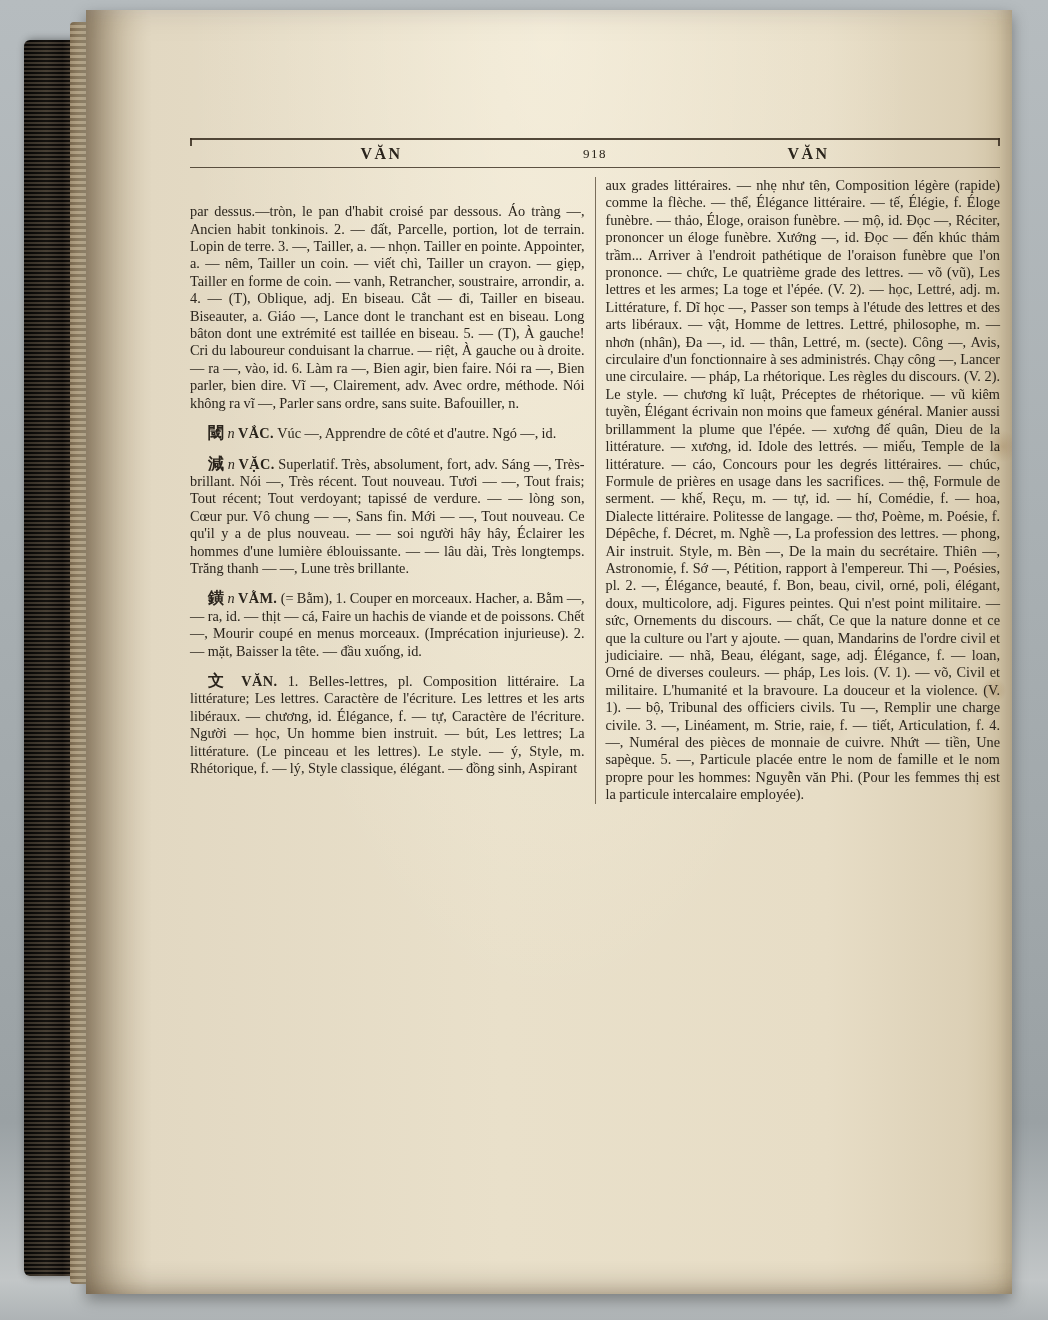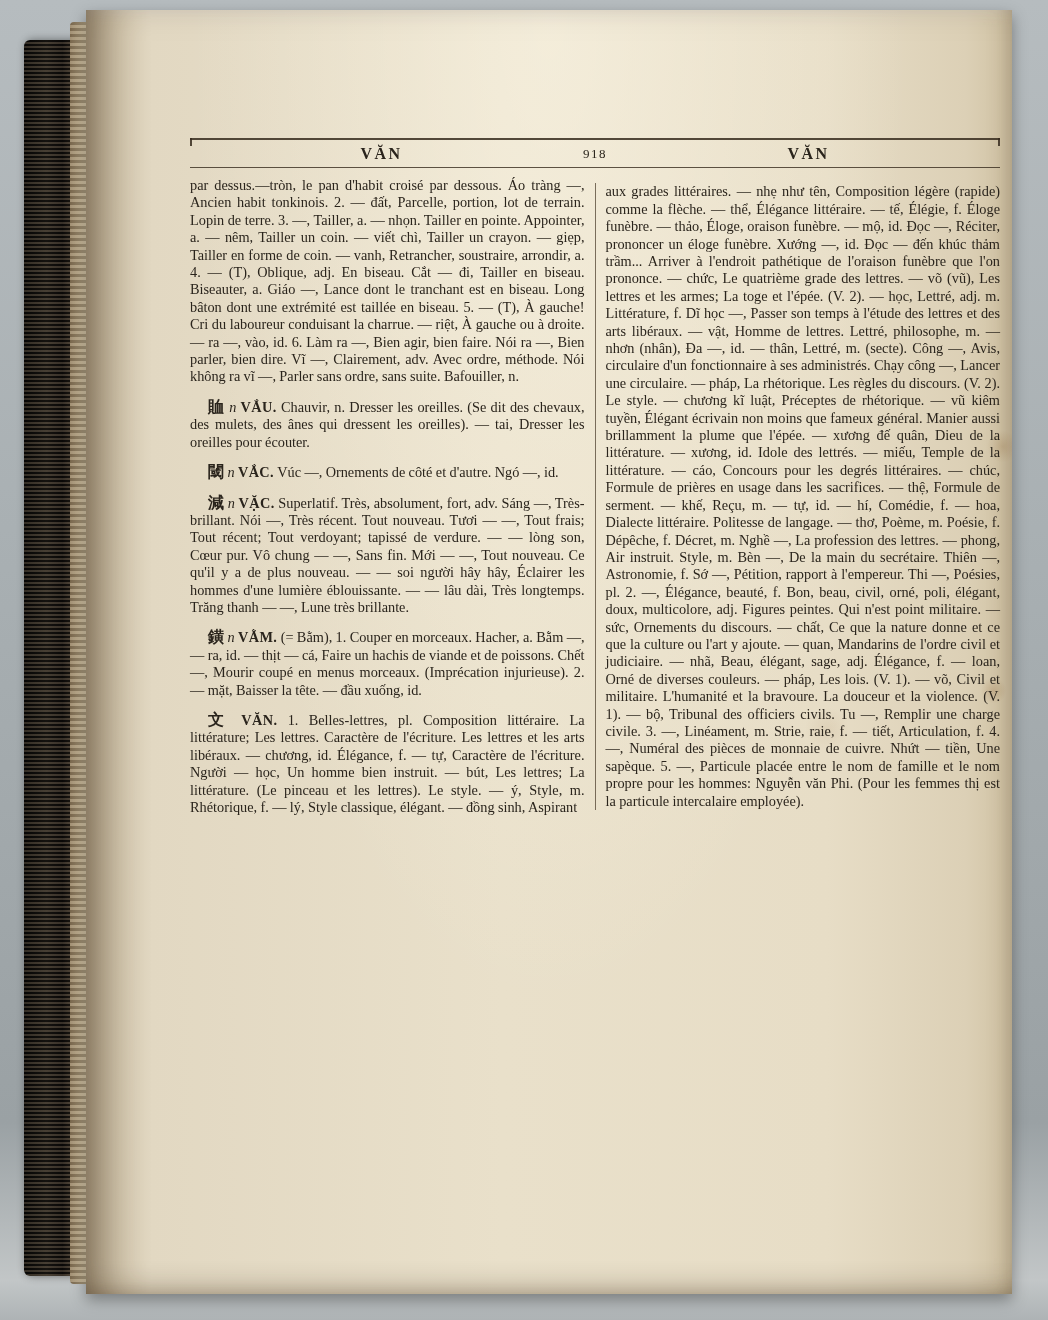--- a/index.html
+++ b/index.html
@@ -97,22 +97,21 @@
 
       <div class="running-head">
         <span class="rh-word">VĂN</span>
         <span class="rh-num">918</span>
         <span class="rh-word">VĂN</span>
       </div>
 
       <div class="columns">
         <div class="col col-left" id="col-left">
             <p class="entry cont"><span>par dessus.—tròn, le pan d'habit croisé par dessous. Áo tràng —, Ancien habit tonkinois. 2. — đất, Parcelle, portion, lot de terrain. Lopin de terre. 3. —, Tailler, a. — nhọn. Tailler en pointe. Appointer, a. — nêm, Tailler un coin. — viết chì, Tailler un crayon. — giẹp, Tailler en forme de coin. — vanh, Retrancher, soustraire, arrondir, a. 4. — (T), Oblique, adj. En biseau. Cắt — đi, Tailler en biseau. Biseauter, a. Giáo —, Lance dont le tranchant est en biseau. Long bâton dont une extrémité est taillée en biseau. 5. — (T), À gauche! Cri du laboureur conduisant la charrue. — riệt, À gauche ou à droite. — ra —, vào, id. 6. Làm ra —, Bien agir, bien faire. Nói ra —, Bien parler, bien dire. Vĩ —, Clairement, adv. Avec ordre, méthode. Nói không ra vĩ —, Parler sans ordre, sans suite. Bafouiller, n.</span></p>
-            <p class="entry new-entry"><span class="cjk">賉</span> <span class="pre">n</span> <span class="head">VẮU.</span> <span>Chauvir, n. Dresser les oreilles. (Se dit des chevaux, des mulets, des ânes qui dressent les oreilles). — tai, Dresser les oreilles pour écouter.</span></p>
-            <p class="entry new-entry"><span class="cjk">閾</span> <span class="pre">n</span> <span class="head">VẮC.</span> <span>Vúc —, Ornements de côté et d'autre. Ngó —, id.</span></p>
+            <p class="entry new-entry"><span class="cjk">閾</span> <span class="pre">n</span> <span class="head">VẮC.</span> <span>Vúc —, Apprendre de côté et d'autre. Ngó —, id.</span></p>
             <p class="entry new-entry"><span class="cjk">減</span> <span class="pre">n</span> <span class="head">VẶC.</span> <span>Superlatif. Très, absolument, fort, adv. Sáng —, Très-brillant. Nói —, Très récent. Tout nouveau. Tươi — —, Tout frais; Tout récent; Tout verdoyant; tapissé de verdure. — — lòng son, Cœur pur. Vô chung — —, Sans fin. Mới — —, Tout nouveau. Ce qu'il y a de plus nouveau. — — soi người hây hây, Éclairer les hommes d'une lumière éblouissante. — — lâu dài, Très longtemps. Trăng thanh — —, Lune très brillante.</span></p>
             <p class="entry new-entry"><span class="cjk">鐄</span> <span class="pre">n</span> <span class="head">VẰM.</span> <span>(= Bằm), 1. Couper en morceaux. Hacher, a. Bằm —, — ra, id. — thịt — cá, Faire un hachis de viande et de poissons. Chết —, Mourir coupé en menus morceaux. (Imprécation injurieuse). 2. — mặt, Baisser la tête. — đầu xuống, id.</span></p>
             <p class="entry new-entry"><span class="cjk">文</span> <span class="head">VĂN.</span> <span>1. Belles-lettres, pl. Composition littéraire. La littérature; Les lettres. Caractère de l'écriture. Les lettres et les arts libéraux. — chương, id. Élégance, f. — tự, Caractère de l'écriture. Người — học, Un homme bien instruit. — bút, Les lettres; La littérature. (Le pinceau et les lettres). Le style. — ý, Style, m. Rhétorique, f. — lý, Style classique, élégant. — đồng sinh, Aspirant</span></p>
           </div>
         <div class="col col-right" id="col-right">
             <p class="entry cont"><span>aux grades littéraires. — nhẹ như tên, Composition légère (rapide) comme la flèche. — thể, Élégance littéraire. — tế, Élégie, f. Éloge funèbre. — thảo, Éloge, oraison funèbre. — mộ, id. Đọc —, Réciter, prononcer un éloge funèbre. Xướng —, id. Đọc — đến khúc thảm trầm... Arriver à l'endroit pathétique de l'oraison funèbre que l'on prononce. — chức, Le quatrième grade des lettres. — võ (vũ), Les lettres et les armes; La toge et l'épée. (V. 2). — học, Lettré, adj. m. Littérature, f. Dĩ học —, Passer son temps à l'étude des lettres et des arts libéraux. — vật, Homme de lettres. Lettré, philosophe, m. — nhơn (nhân), Đa —, id. — thân, Lettré, m. (secte). Công —, Avis, circulaire d'un fonctionnaire à ses administrés. Chạy công —, Lancer une circulaire. — pháp, La rhétorique. Les règles du discours. (V. 2). Le style. — chương kĩ luật, Préceptes de rhétorique. — vũ kiêm tuyền, Élégant écrivain non moins que fameux général. Manier aussi brillamment la plume que l'épée. — xương đế quân, Dieu de la littérature. — xương, id. Idole des lettrés. — miếu, Temple de la littérature. — cáo, Concours pour les degrés littéraires. — chúc, Formule de prières en usage dans les sacrifices. — thệ, Formule de serment. — khế, Reçu, m. — tự, id. — hí, Comédie, f. — hoa, Dialecte littéraire. Politesse de langage. — thơ, Poème, m. Poésie, f. Dépêche, f. Décret, m. Nghề —, La profession des lettres. — phong, Air instruit. Style, m. Bèn —, De la main du secrétaire. Thiên —, Astronomie, f. Sớ —, Pétition, rapport à l'empereur. Thi —, Poésies, pl. 2. —, Élégance, beauté, f. Bon, beau, civil, orné, poli, élégant, doux, multicolore, adj. Figures peintes. Qui n'est point militaire. — sức, Ornements du discours. — chất, Ce que la nature donne et ce que la culture ou l'art y ajoute. — quan, Mandarins de l'ordre civil et judiciaire. — nhã, Beau, élégant, sage, adj. Élégance, f. — loan, Orné de diverses couleurs. — pháp, Les lois. (V. 1). — võ, Civil et militaire. L'humanité et la bravoure. La douceur et la violence. (V. 1). — bộ, Tribunal des officiers civils. Tu —, Remplir une charge civile. 3. —, Linéament, m. Strie, raie, f. — tiết, Articulation, f. 4. —, Numéral des pièces de monnaie de cuivre. Nhứt — tiền, Une sapèque. 5. —, Particule placée entre le nom de famille et le nom propre pour les hommes: Nguyễn văn Phi. (Pour les femmes thị est la particule intercalaire employée).</span></p>
           </div>
       </div>
 
     </div>

